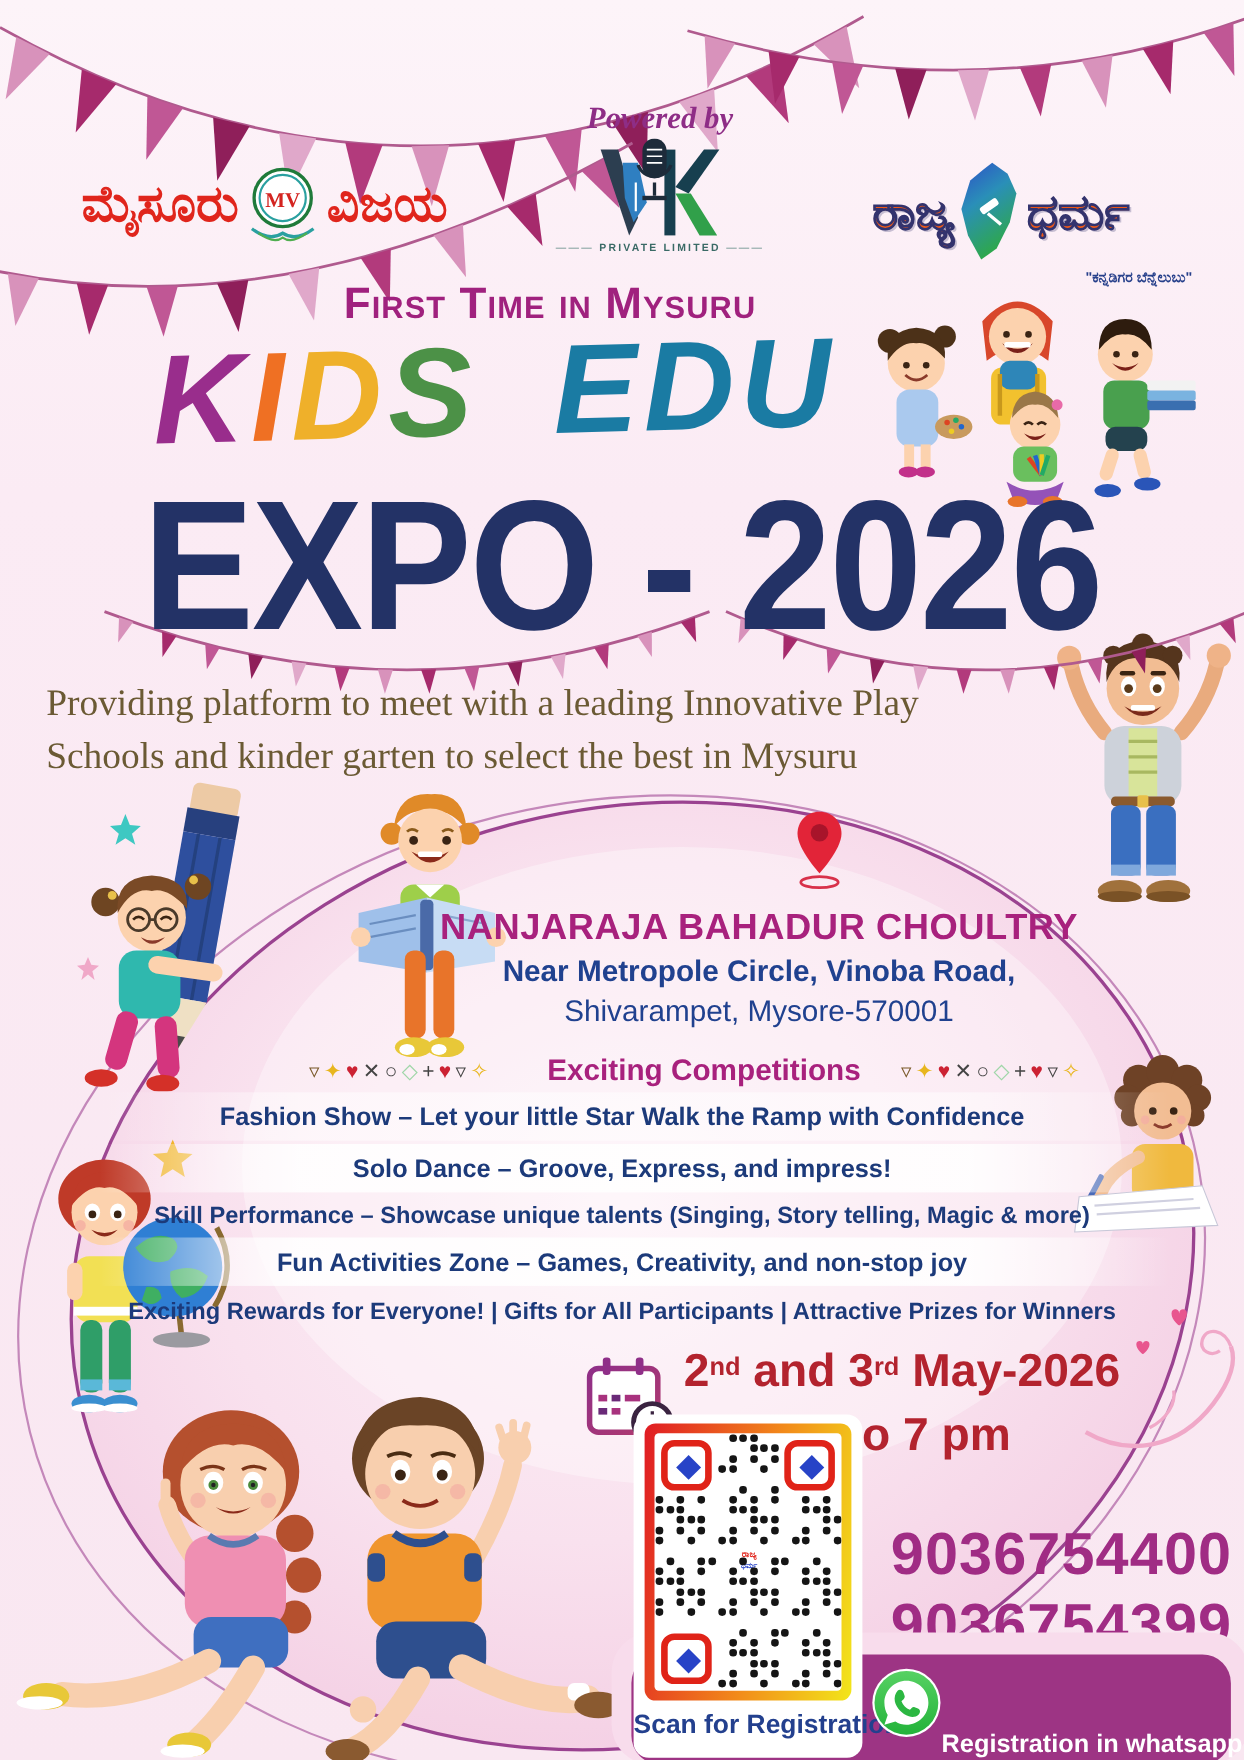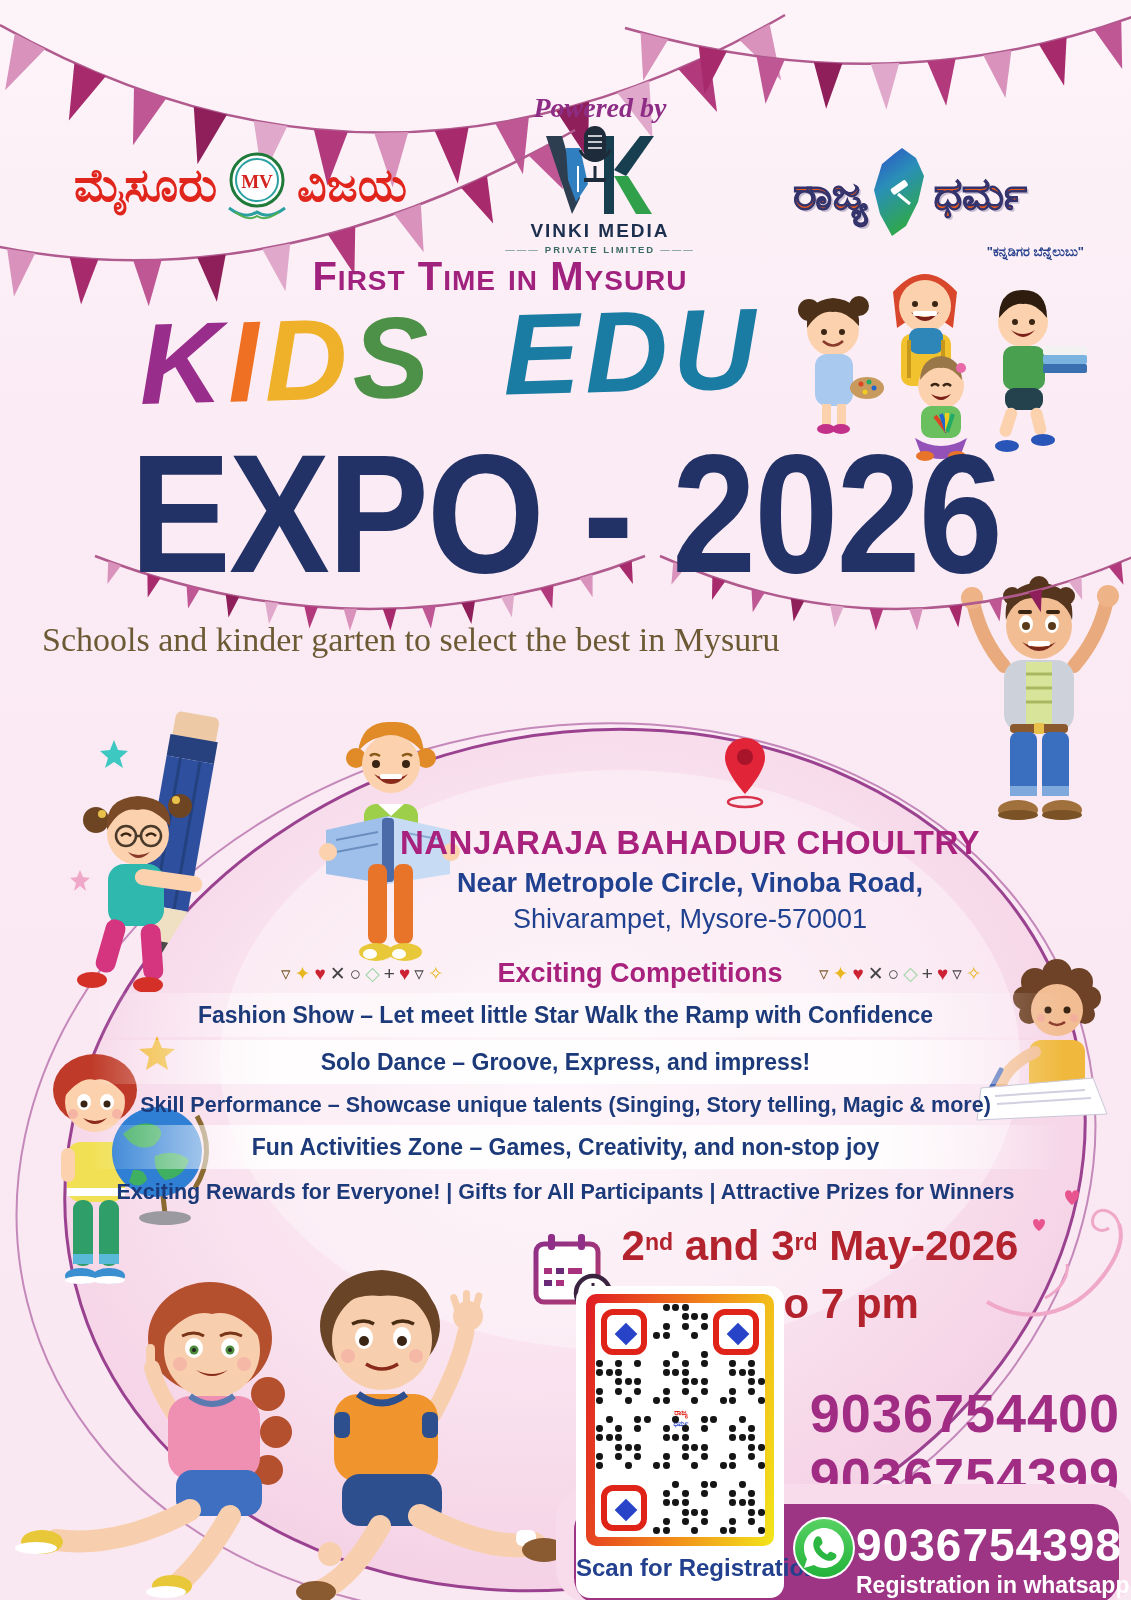--- a/index.html
+++ b/index.html
@@ -196,21 +196,20 @@
       <polygon points="76,44 102,10 116,10 88,50" fill="#173f4f"></polygon>
       <polygon points="76,50 90,50 114,88 98,88" fill="#31a04a"></polygon>
       <rect x="46" y="0" width="22" height="36" rx="11" fill="#1d2b3a"></rect>
       <line x1="50" y1="10" x2="64" y2="10" stroke="#fff" stroke-width="1.5"></line>
       <line x1="50" y1="16" x2="64" y2="16" stroke="#fff" stroke-width="1.5"></line>
       <line x1="50" y1="22" x2="64" y2="22" stroke="#fff" stroke-width="1.5"></line>
       <path d="M42,24 A16,16 0 0 0 72,24" fill="none" stroke="#1d2b3a" stroke-width="3"></path>
       <line x1="57" y1="40" x2="57" y2="52" stroke="#1d2b3a" stroke-width="3"></line>
       <rect x="46" y="52" width="22" height="4" fill="#1d2b3a"></rect>
     </svg>
-    <div class="vinki-name">VINKI MEDIA</div>
     <div class="vinki-sub">PRIVATE LIMITED</div>
   </div>
 
   <div class="abs rd-logo">
     <div class="rd-row">
       <span class="rd-text">ರಾಜ್ಯ</span>
       <svg width="66" height="96" viewBox="0 0 66 96">
         <defs>
             <linearGradient id="mapg" x1="0" y1="0" x2="0.4" y2="1">
           <stop offset="0%" stop-color="#2d4fc7"></stop>
@@ -224,20 +223,21 @@
       </svg>
       <span class="rd-text">ಧರ್ಮ</span>
     </div>
     <div class="rd-tagline">"ಕನ್ನಡಿಗರ ಬೆನ್ನೆಲುಬು"</div>
   </div>
 
   <div class="abs kicker nowrap">First Time in Mysuru</div>
   <div class="abs kids-edu nowrap" id="kids-edu-title"><span style="color: rgb(153, 45, 140);">K</span><span style="color: rgb(239, 112, 35);">I</span><span style="color: rgb(239, 176, 42);">D</span><span style="color: rgb(76, 145, 71);">S</span><span style="color: rgb(0, 0, 0); padding: 0px 16px;"> </span><span style="color: rgb(26, 123, 163);">E</span><span style="color: rgb(26, 123, 163);">D</span><span style="color: rgb(26, 123, 163);">U</span></div>
   <div class="abs expo nowrap">EXPO - 2026</div>
   <div class="abs desc">
+    <div>Providing platform to meet with a leading Innovative Play</div>
     <div>Schools and kinder garten to select the best in Mysuru</div>
   </div>
 
   <svg class="abs z3" style="left:775px;top:248px" width="320" height="235" viewBox="0 0 320 235">
     <circle cx="34" cy="62" r="11" fill="#4c3118"></circle>
       <circle cx="84" cy="58" r="10" fill="#4c3118"></circle>
     <circle cx="58" cy="82" r="26" fill="#fcd2ae"></circle>
     <path d="M32,80 Q30,52 58,50 Q86,52 84,78 Q70,62 58,64 Q44,62 32,80 Z" fill="#4c3118"></path>
     <circle cx="49" cy="84" r="3" fill="#3a2414"></circle>
       <circle cx="67" cy="84" r="3" fill="#3a2414"></circle>
@@ -513,21 +513,21 @@
   </svg>
 
   <div class="abs venue-name nowrap">NANJARAJA BAHADUR CHOULTRY</div>
   <div class="abs venue-a1 nowrap">Near Metropole Circle, Vinoba Road,</div>
   <div class="abs venue-a2 nowrap">Shivarampet, Mysore-570001</div>
 
   <div class="abs doodle" style="left:280px;width:160px;text-align:center"><span style="color: rgb(122, 90, 42);">▿</span><span style="color: rgb(232, 182, 30);">✦</span><span style="color: rgb(204, 34, 51);">♥</span><span style="color: rgb(68, 68, 68);">✕</span><span style="color: rgb(68, 68, 68);">○</span><span style="color: rgb(159, 214, 168);">◇</span><span style="color: rgb(68, 68, 68);">+</span><span style="color: rgb(204, 34, 51);">♥</span><span style="color: rgb(68, 68, 68);">▿</span><span style="color: rgb(232, 182, 30);">✧</span></div>
   <div class="abs comp-heading nowrap">Exciting Competitions</div>
   <div class="abs doodle" style="left:818px;width:160px;text-align:center"><span style="color: rgb(122, 90, 42);">▿</span><span style="color: rgb(232, 182, 30);">✦</span><span style="color: rgb(204, 34, 51);">♥</span><span style="color: rgb(68, 68, 68);">✕</span><span style="color: rgb(68, 68, 68);">○</span><span style="color: rgb(159, 214, 168);">◇</span><span style="color: rgb(68, 68, 68);">+</span><span style="color: rgb(204, 34, 51);">♥</span><span style="color: rgb(68, 68, 68);">▿</span><span style="color: rgb(232, 182, 30);">✧</span></div>
 
-  <div class="abs comp-row band-light nowrap" style="top:993px">Fashion Show – Let meet little Star Walk the Ramp with Confidence</div>
+  <div class="abs comp-row band-light nowrap" style="top:993px">Fashion Show – Let your little Star Walk the Ramp with Confidence</div>
   <div class="abs comp-row band nowrap" style="top:1040px">Solo Dance – Groove, Express, and impress!</div>
   <div class="abs comp-row nowrap" style="top:1083px;font-size:21.5px">Skill Performance – Showcase unique talents (Singing, Story telling, Magic &amp; more)</div>
   <div class="abs comp-row band nowrap" style="top:1125px">Fun Activities Zone – Games, Creativity, and non-stop joy</div>
   <div class="abs comp-row rewards nowrap" style="top:1170px">Exciting Rewards for Everyone!  |  Gifts for All Participants  |  Attractive Prizes for Winners</div>
 
   <svg class="abs z5" style="left:530px;top:1232px" width="90" height="90" viewBox="0 0 90 90">
     <defs>
         <linearGradient id="cg" x1="0" y1="0" x2="1" y2="1">
       <stop offset="0%" stop-color="#8f2f88"></stop>
           <stop offset="100%" stop-color="#b13a6e"></stop>
@@ -721,16 +721,15 @@
         <linearGradient id="wg" x1="0" y1="0" x2="0" y2="1">
       <stop offset="0%" stop-color="#57d163"></stop>
           <stop offset="100%" stop-color="#23b33a"></stop>
     </linearGradient>
       </defs>
     <circle cx="32" cy="32" r="31" fill="#fff"></circle>
     <circle cx="32" cy="32" r="29" fill="url(#wg)"></circle>
     <path d="M32,12 C43,12 52,21 52,32 C52,43 43,52 32,52 C28.5,52 25,51 22,49 L12,52 L15,43 C13,40 12,36 12,32 C12,21 21,12 32,12 Z" fill="#fff"></path>
     <path d="M24,21 C25.5,19.5 28.5,19.8 29.5,23 L30.5,26 C30.8,28 28.5,29.5 27.5,30.5 C28.8,34 31.8,37 35.2,38.4 C36.5,37.2 37.5,35.2 39.5,36 L42.5,37.2 C45,38.2 44.8,41.2 43,42.8 C40.8,44.8 37.5,45.4 34.2,44.2 C28,42 23,37 21.5,30.8 C20.8,27.2 21.8,23.2 24,21 Z" fill="#2cb742"></path>
   </svg>
-  <div class="abs wa-number nowrap">9036754398</div>
   <div class="abs wa-label nowrap">Registration in whatsapp</div>
 
 </div>
 
 </body></html>

